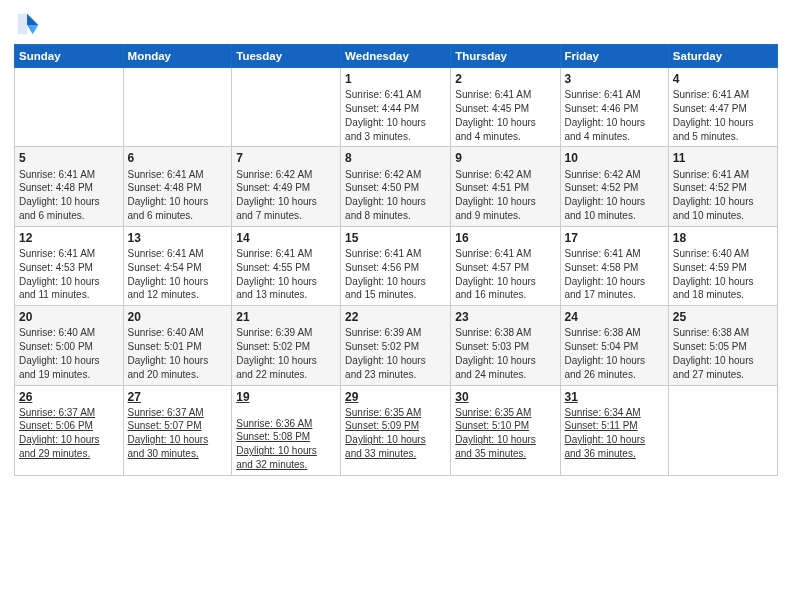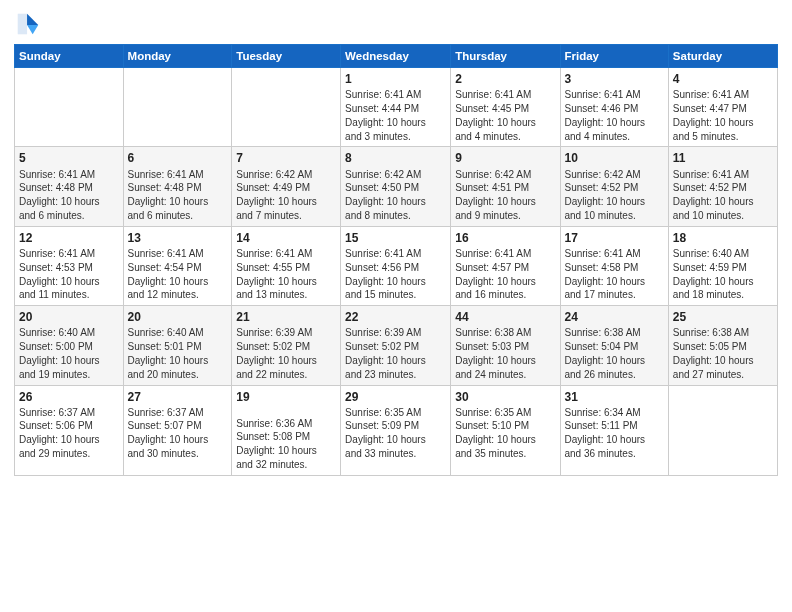--- a/index.html
+++ b/index.html
@@ -94,21 +94,21 @@
       color: #333;
       font-size: 10px;
       line-height: 1.38;
     }
     .empty-cell { background: #fff !important; }
     
     .row-1 td { background: #fff; }
     .row-2 td { background: #f0f0f0; }
     .row-3 td { background: #fff; }
     .row-4 td { background: #f0f0f0; }
-    .row-5 td { background: #fff; }
+    .row-5 td { background: #fff; text-decoration: underline; }
   </style>
 </head>
 <body>
 
 <div class="page">
   <div class="header">
     <div class="logo">
       <svg class="logo-icon" viewBox="0 0 30 30" xmlns="http://www.w3.org/2000/svg">
         <polygon points="14,4 26,16 14,16" fill="#1565c0"></polygon>
         <polygon points="14,16 26,16 20,26" fill="#42a5f5"></polygon>
@@ -298,21 +298,21 @@
 and 22 minutes.</div>
           </td>
           <td>
             <span class="day-num">22</span>
             <div class="day-info" style="white-space: pre-line;">Sunrise: 6:39 AM
 Sunset: 5:02 PM
 Daylight: 10 hours
 and 23 minutes.</div>
           </td>
           <td>
-            <span class="day-num">44</span>
+            <span class="day-num">23</span>
             <div class="day-info" style="white-space: pre-line;">Sunrise: 6:38 AM
 Sunset: 5:03 PM
 Daylight: 10 hours
 and 24 minutes.</div>
           </td>
           <td>
             <span class="day-num">24</span>
             <div class="day-info" style="white-space: pre-line;">Sunrise: 6:38 AM
 Sunset: 5:04 PM
 Daylight: 10 hours

